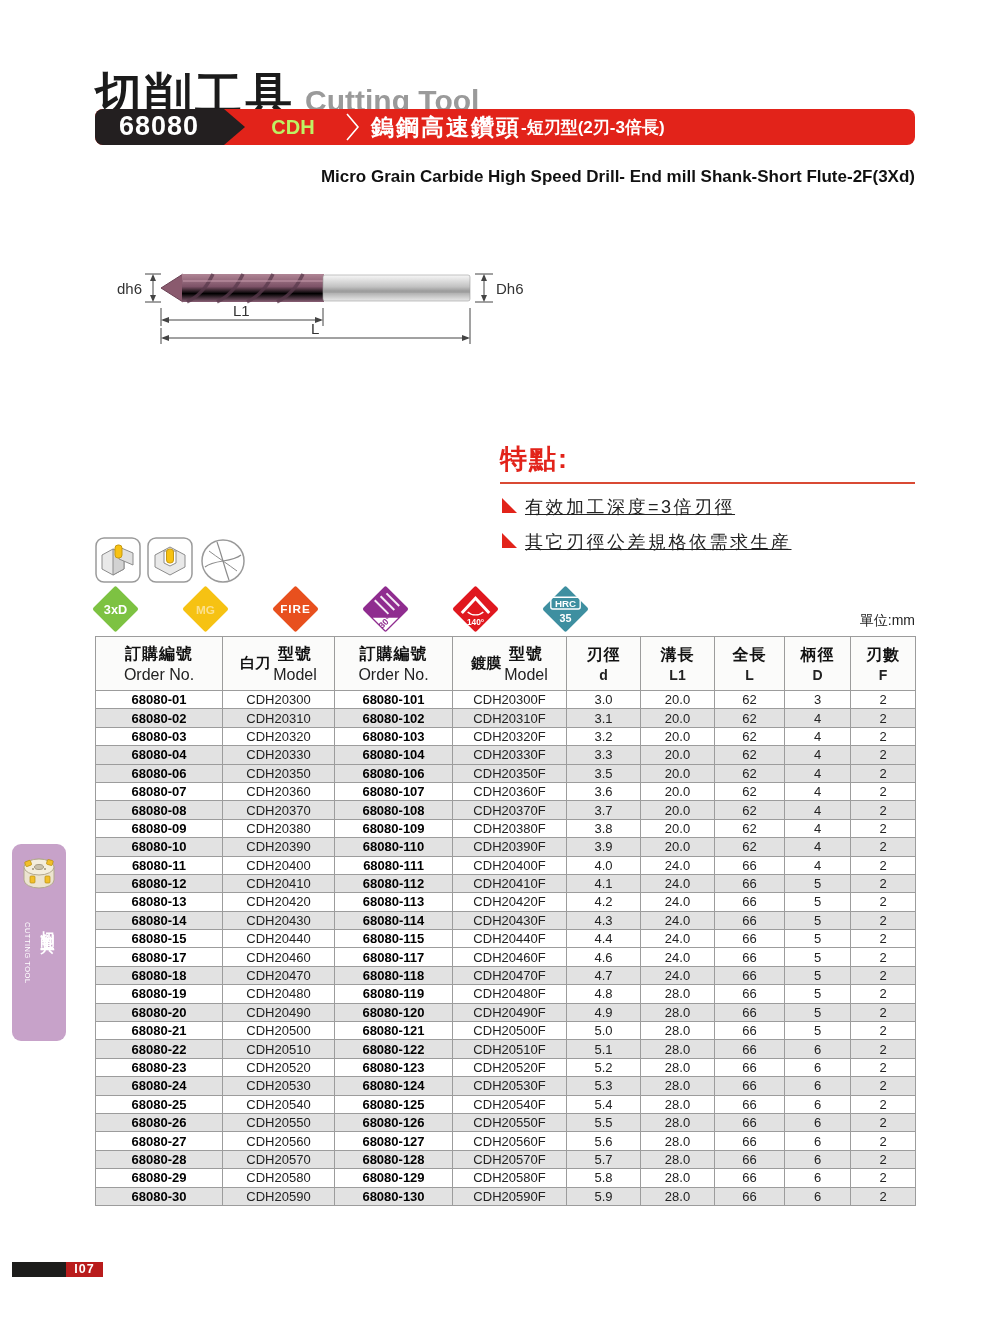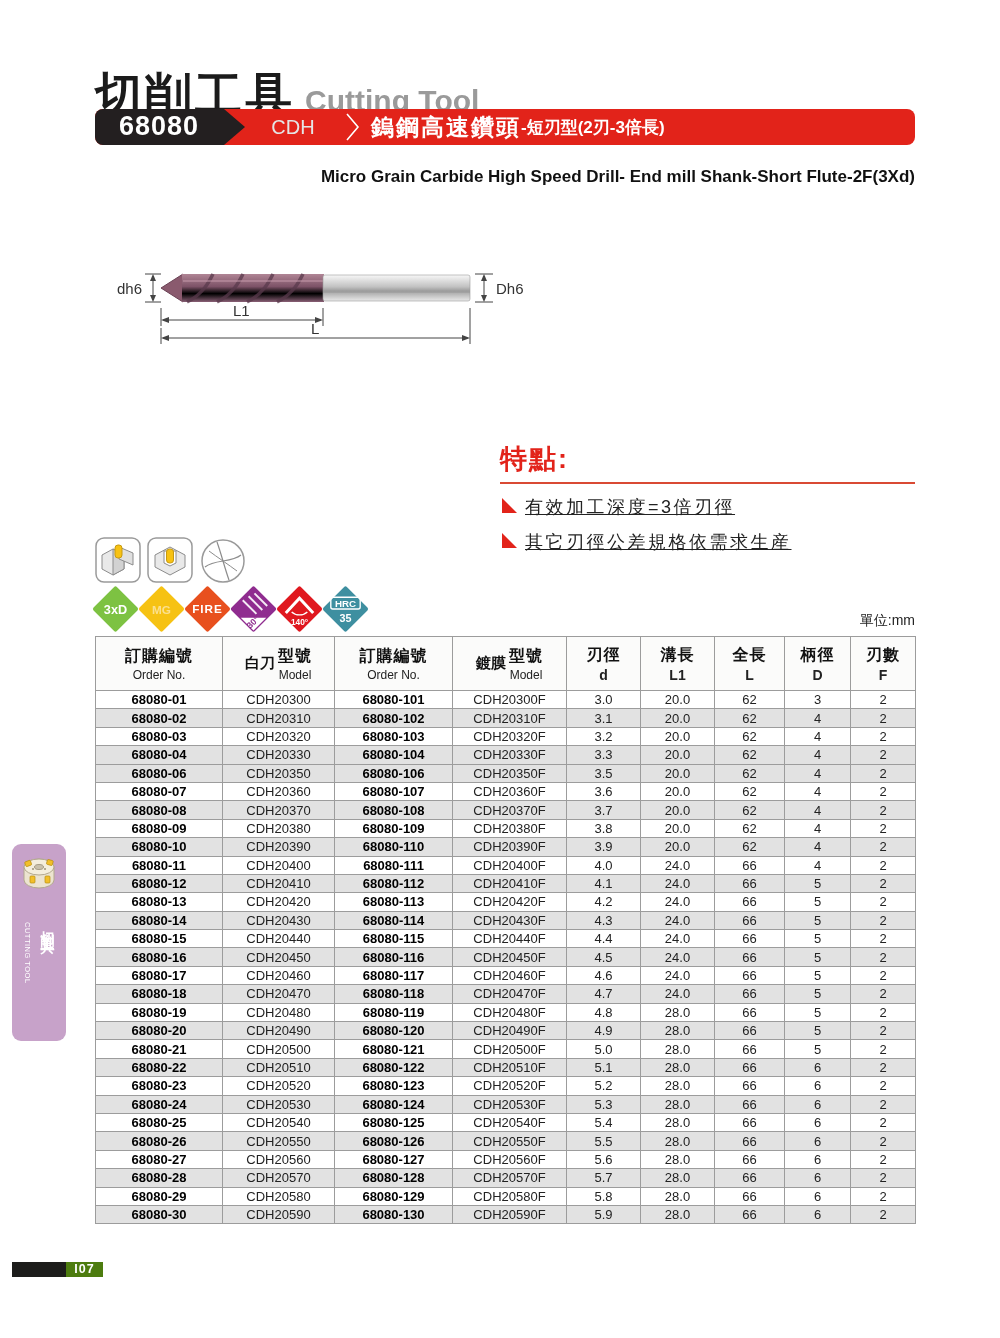--- a/index.html
+++ b/index.html
@@ -13,21 +13,21 @@
   .title-en { font-size:30px; font-weight:700; color:#9a9a9a; margin-left:10px; }
 
   
   .banner { position:absolute; left:95px; top:109px; width:820px; height:36px;
             background:#e2231a; border-radius:8px; overflow:hidden; }
   .banner-code { position:absolute; left:0; top:0; width:150px; height:36px;
                  background:#231f20; clip-path:polygon(0 0, 86% 0, 100% 50%, 86% 100%, 0 100%);
                  border-radius:4px 0 0 4px; color:#fff; font-size:27px; font-weight:700;
                  line-height:34px; text-align:center; padding-right:22px; letter-spacing:1px; }
   .banner-series { position:absolute; left:152px; top:0; width:92px; height:32px;
-                   color:#e5e5e5; font-size:20px; font-weight:400; line-height:36px; text-align:center; }
+                   color:#bef264; font-size:20px; font-weight:700; line-height:36px; text-align:center; }
   .banner-sep { position:absolute; left:250px; top:2px; }
   .banner-title { position:absolute; left:276px; top:0; height:36px; display:flex; align-items:center; color:#fff; white-space:nowrap; }
   .banner-title .big { font-size:23px; font-weight:700; letter-spacing:2px; }
   .banner-title .small { font-size:17px; font-weight:700; }
   .subtitle { position:absolute; left:95px; top:167px; width:820px; text-align:right;
               font-size:17px; font-weight:700; color:#111; }
 
   
   .features { position:absolute; left:500px; top:441px; width:415px; }
   .features-title { color:#e2231a; font-size:27px; font-weight:700; letter-spacing:2px; }
@@ -35,56 +35,56 @@
   .feature-item { display:flex; align-items:flex-start; margin-top:11px; }
   .tri { width:0; height:0; border-bottom:15px solid #e2231a; border-right:15px solid transparent;
          margin:3px 8px 0 2px; flex:none; }
   .feature-text { font-size:18px; color:#222; letter-spacing:2.5px; font-weight:500;text-decoration:underline; }
 
   
   .app-icons { position:absolute; left:95px; top:537px; display:flex; align-items:flex-start; }
   .app-icons svg { display:block; }
 
   
-  .badges { position:absolute; left:92px; top:585px; display:flex; }
+  .badges { position:absolute; left:92px; top:585px; display:flex;gap:44px; }
   .badges svg { display:block; margin-right:-1px; }
 
   
   .unit-label { position:absolute; left:95px; top:612px; width:820px; text-align:right;
                 font-size:14px; color:#222; }
 
   
   .spec-table { position:absolute; left:95px; top:636px; width:820px;
                 border-collapse:collapse; table-layout:fixed; }
   .spec-table th, .spec-table td { border:1px solid #9c9c9c; text-align:center; vertical-align:middle; }
   .spec-table { border:1.5px solid #8a8a8a; }
   .spec-table thead th { height:54px; background:#fbfbfa; font-weight:400; }
   .th-zh { font-size:16px; font-weight:700; color:#111; letter-spacing:1px; }
-  .th-en { font-size:12px; color:#222; margin-top:1px; }
+  .th-en { font-size:16px; color:#222; margin-top:1px; }
   .th-en.bold { font-size:14px; font-weight:700; }
   .th-combo { display:flex; align-items:center; justify-content:center; gap:3px; }
   .th-prefix { font-size:15px; font-weight:700; color:#111; }
   .spec-table tbody td { height:18.4px; font-size:13px; color:#222; padding:0 2px; line-height:1; }
   .spec-table tbody td.bold { font-weight:700; color:#000; }
   .spec-table tbody tr.alt td { background:#e2e2e2; }
   .spec-table tbody tr td { background:#ffffff; }
   .spec-table tbody tr.alt td { background:#e2e2e2; }
 
   
   .side-tab { position:absolute; left:12px; top:844px; width:54px; height:197px;
               background:#c7a2c9; border-radius:9px; }
   .side-tab .cutter { position:absolute; left:6px; top:8px; }
   .side-zh { position:absolute; left:27px; top:76px; writing-mode:vertical-rl; text-orientation:upright;
              color:#fff; font-size:14px; font-weight:700; letter-spacing:3px; }
   .side-en { position:absolute; left:11px; top:78px; writing-mode:vertical-rl;
              color:#fff; font-size:7.5px; letter-spacing:0.5px; }
 
   
   .footer-black { position:absolute; left:12px; top:1262px; width:54px; height:15px; background:#1d1d1b; }
-  .footer-red { position:absolute; left:66px; top:1262px; width:37px; height:15px; background:#4d7c0f;
+  .footer-red { position:absolute; left:66px; top:1262px; width:37px; height:15px; background:#b91c1c;
                 color:#fff; font-size:12.5px; font-weight:700; text-align:center; line-height:15px;
                 letter-spacing:1px; }
 </style>
 </head>
 <body>
 
 <div class="page">
 
   <div class="title-block">
     <span class="title-zh">切削工具</span><span class="title-en">Cutting Tool</span>
@@ -439,31 +439,20 @@
           <td class="bold">68080-15</td>
           <td>CDH20440</td>
           <td class="bold">68080-115</td>
           <td>CDH20440F</td>
           <td>4.4</td>
           <td>24.0</td>
           <td>66</td>
           <td>5</td>
           <td>2</td>
         </tr>
-        <tr class="alt">
-          <td class="bold">68080-16</td>
-          <td>CDH20450</td>
-          <td class="bold">68080-116</td>
-          <td>CDH20450F</td>
-          <td>4.5</td>
-          <td>24.0</td>
-          <td>66</td>
-          <td>5</td>
-          <td>2</td>
-        </tr>
         <tr>
           <td class="bold">68080-17</td>
           <td>CDH20460</td>
           <td class="bold">68080-117</td>
           <td>CDH20460F</td>
           <td>4.6</td>
           <td>24.0</td>
           <td>66</td>
           <td>5</td>
           <td>2</td>

